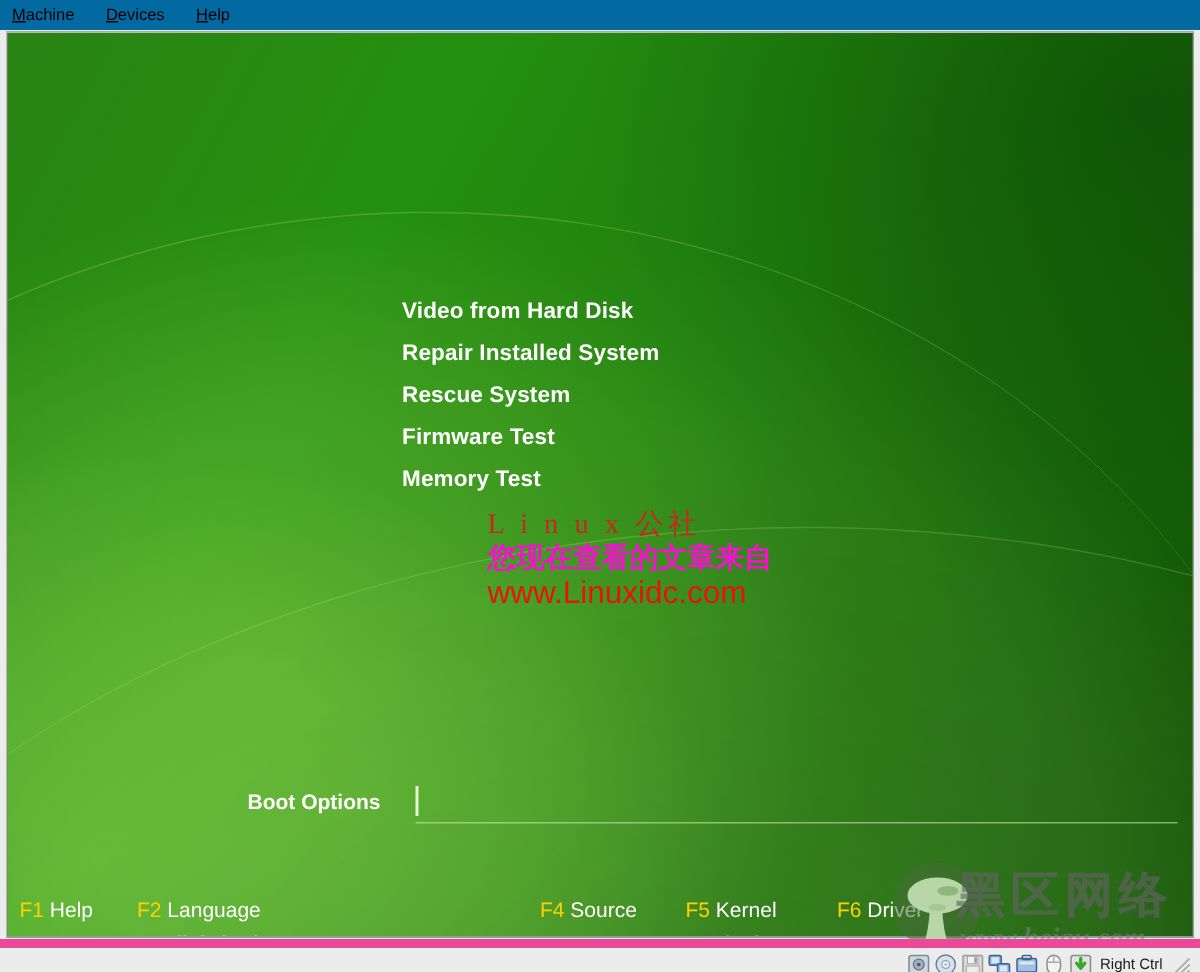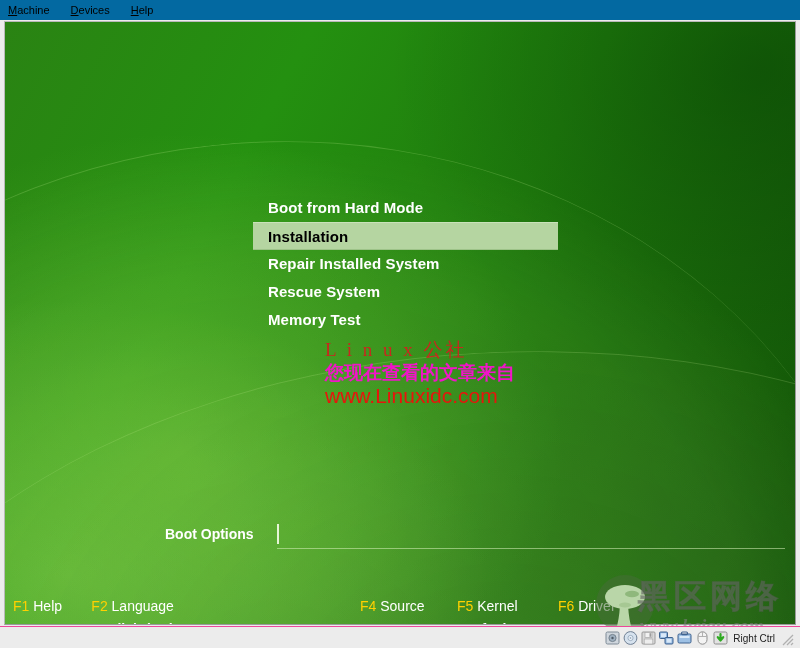--- a/index.html
+++ b/index.html
@@ -231,21 +231,21 @@
     white-space: nowrap;
     font-family: "Liberation Serif", serif;
   }
 
   
   #statusbar {
     position: absolute;
     left: 0px; top: 626px;
     width: 800px; height: 22px;
     background: #ececec;
-    border-top: 1px solid #ec4899;
+    border-top: 6px solid #ec4899;
     box-sizing: border-box;
   }
   #status-icons {
     position: absolute;
     right: 6px; top: 2px;
     height: 18px;
     display: flex;
     align-items: center;
   }
   .sicon {
@@ -275,24 +275,24 @@
   <div class="menu-item"><span class="mnem">D</span><span>evices</span></div>
   <div class="menu-item"><span class="mnem">H</span><span>elp</span></div>
 </div>
 
 <div id="screen-frame">
   <div id="screen-bg"></div>
   <div id="screen-swoosh"></div>
   <div id="screen-swoosh2"></div>
 
   <div id="bootmenu">
-    <div class="boot-entry">Boot from Hard Mode</div>
-    <div class="boot-entry selected">Installation</div>
+    <div class="boot-entry">Video from Hard Disk</div>
     <div class="boot-entry">Repair Installed System</div>
     <div class="boot-entry">Rescue System</div>
+    <div class="boot-entry">Firmware Test</div>
     <div class="boot-entry">Memory Test</div>
   </div>
 
   <div id="wm-linuxidc">
     <div id="wm-l1">L i n u x 公社</div>
     <div id="wm-l2">您现在查看的文章来自</div>
     <div id="wm-l3">www.Linuxidc.com</div>
   </div>
 
   <div id="bootopts">

